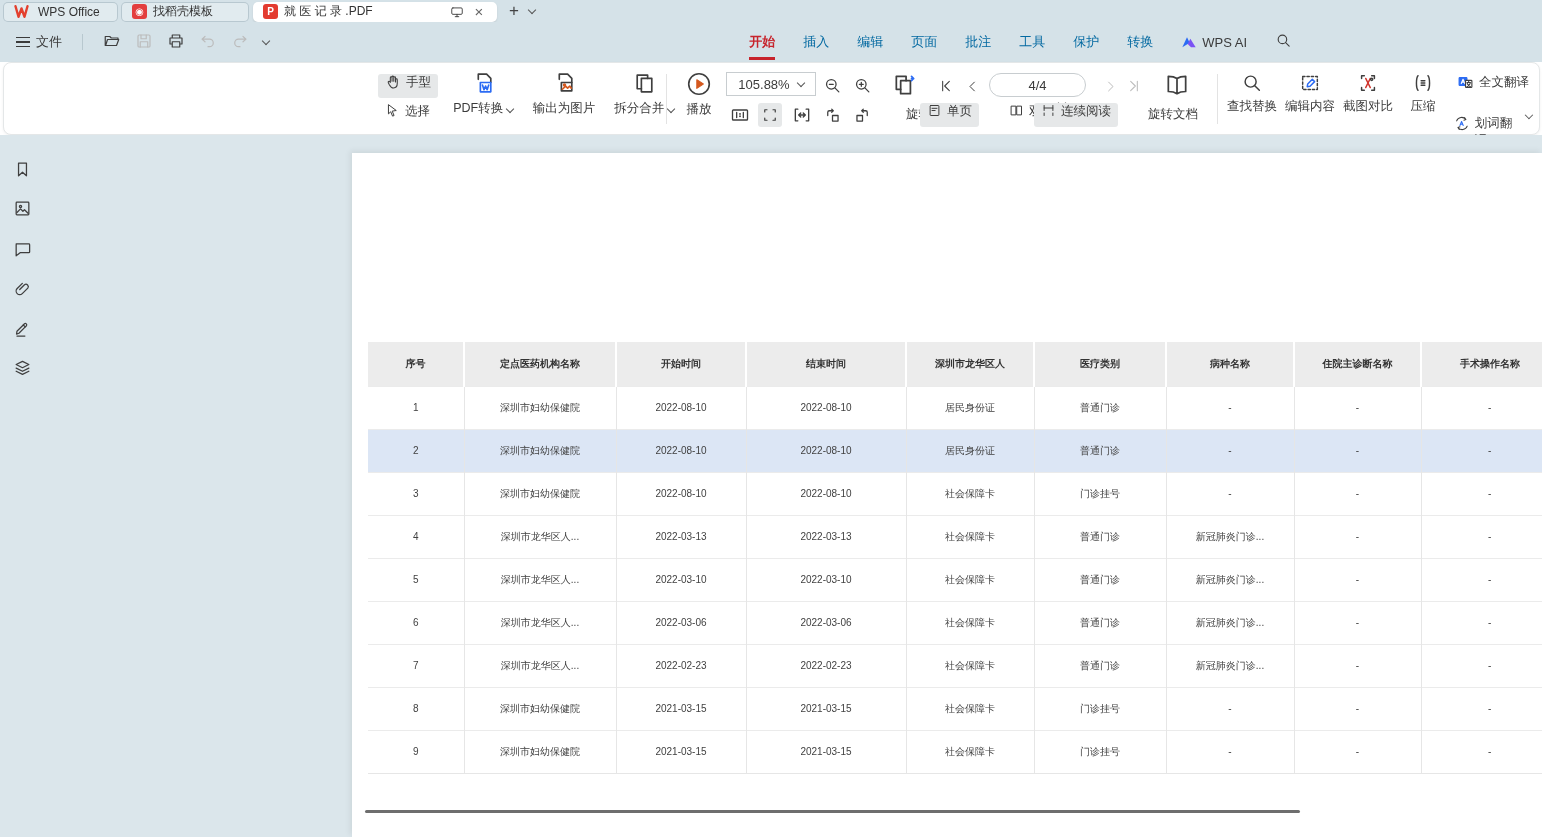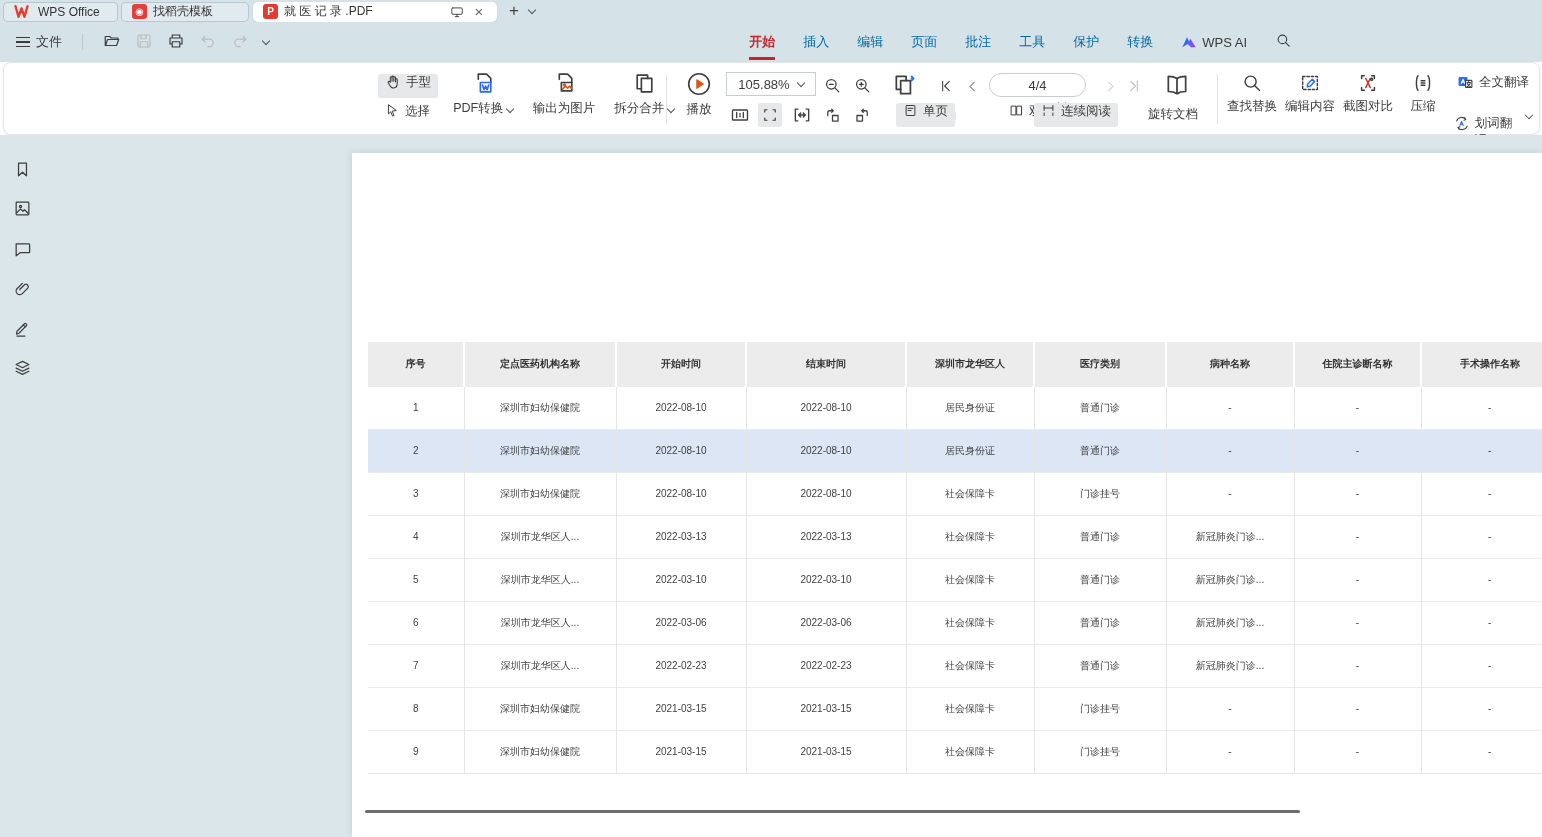--- a/index.html
+++ b/index.html
@@ -276,21 +276,21 @@
     <svg class="i dis" width="16" height="16" viewBox="0 0 24 24">
         <path d="M17 5v14M7 5l7 7-7 7"></path>
       </svg>
   </div>
   <div class="abs icobtn" style="left:1158px;top:8px;width:30px;height:28px">
     <svg class="i" width="26" height="26" viewBox="0 0 24 24">
         <path d="M12 6c-2-1.4-4.5-2-8-2v14c3.5 0 6 .6 8 2 2-1.4 4.5-2 8-2V4c-3.5 0-6 .6-8 2v14"></path>
       </svg>
   </div>
 
-  <div class="abs chip on" style="left:892px;top:40px">
+  <div class="abs chip on" style="left:916px;top:40px">
     <svg class="i" width="15" height="15" viewBox="0 0 24 24">
         <rect x="5" y="4" width="14" height="16" rx="1"></rect>
         <path d="M8 8.5h8M8 12h5"></path>
       </svg>
     <span>单页</span>
   </div>
   <div class="abs chip" style="left:998px;top:40px">
     <svg class="i" width="15" height="15" viewBox="0 0 24 24">
         <rect x="4" y="5" width="7" height="14"></rect>
         <rect x="13" y="5" width="7" height="14"></rect>

